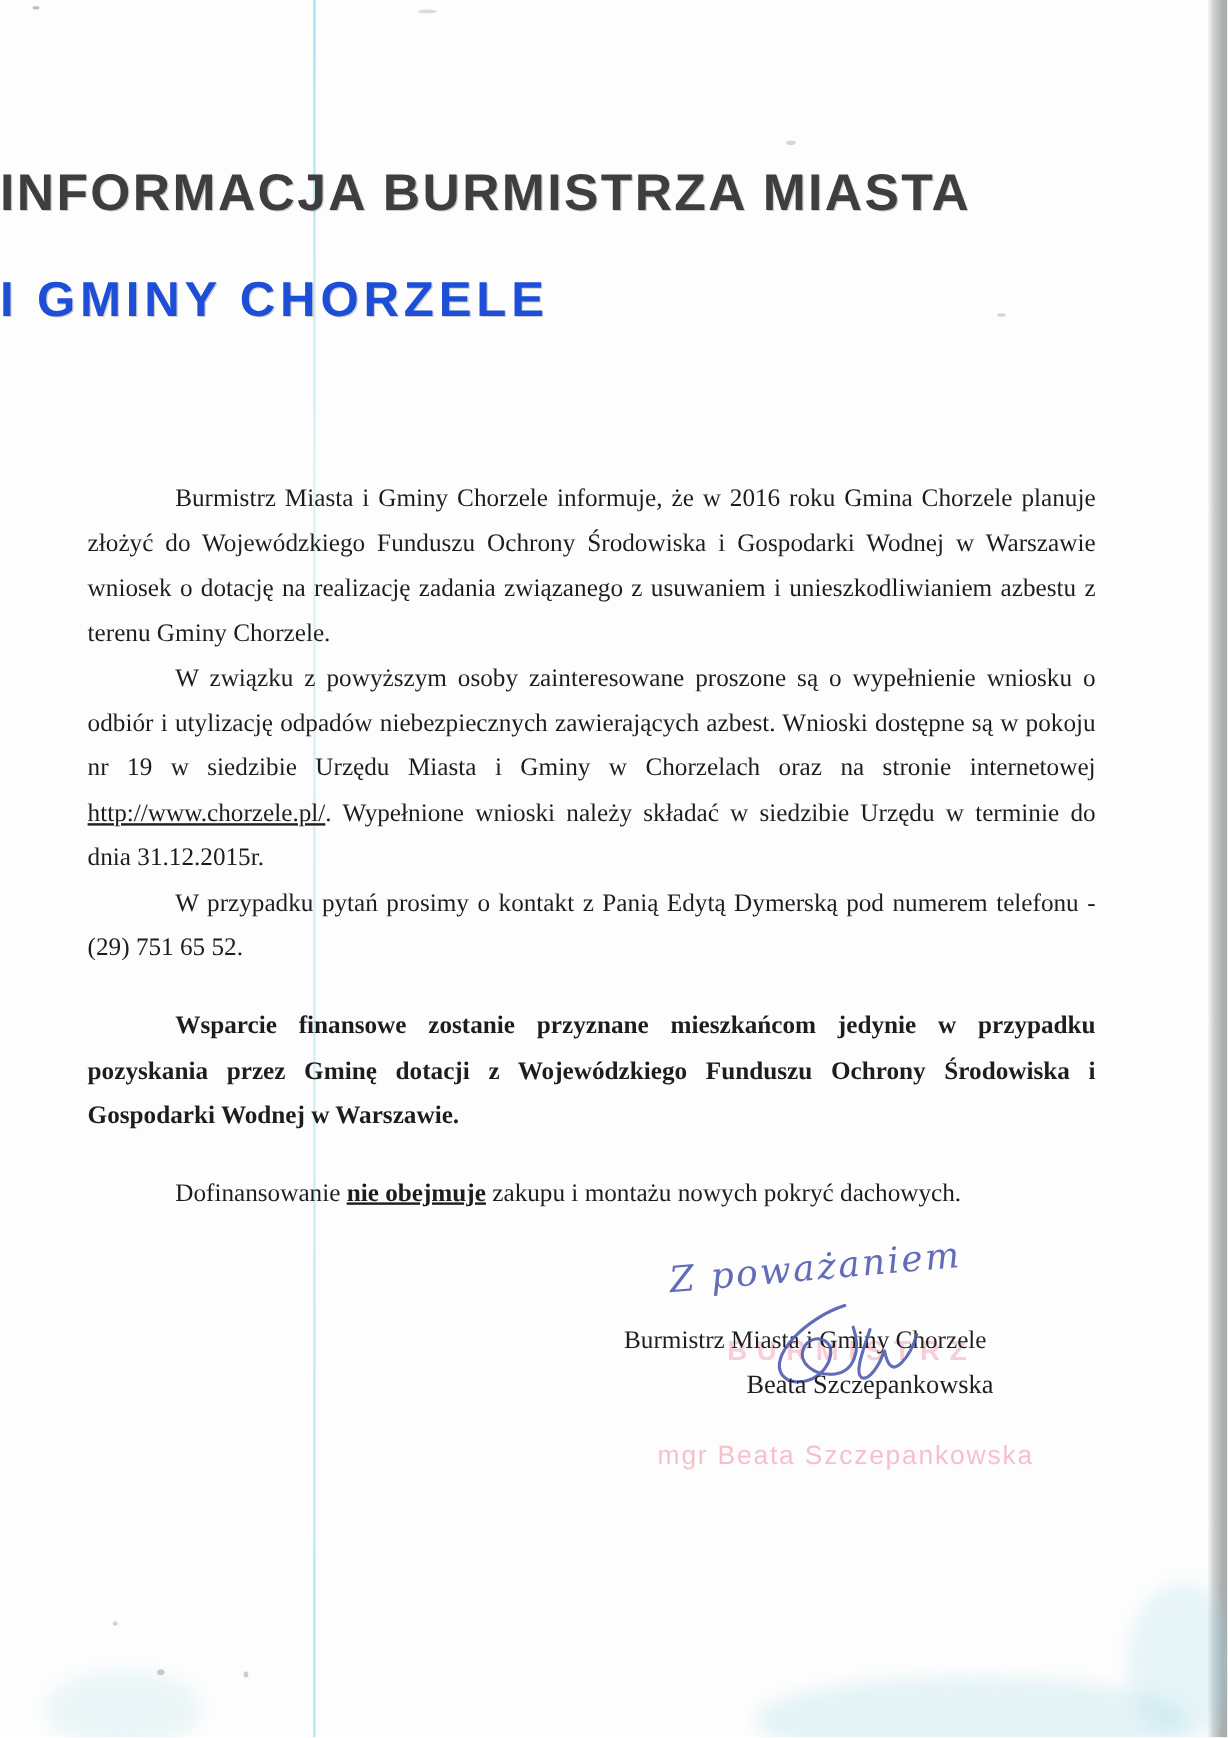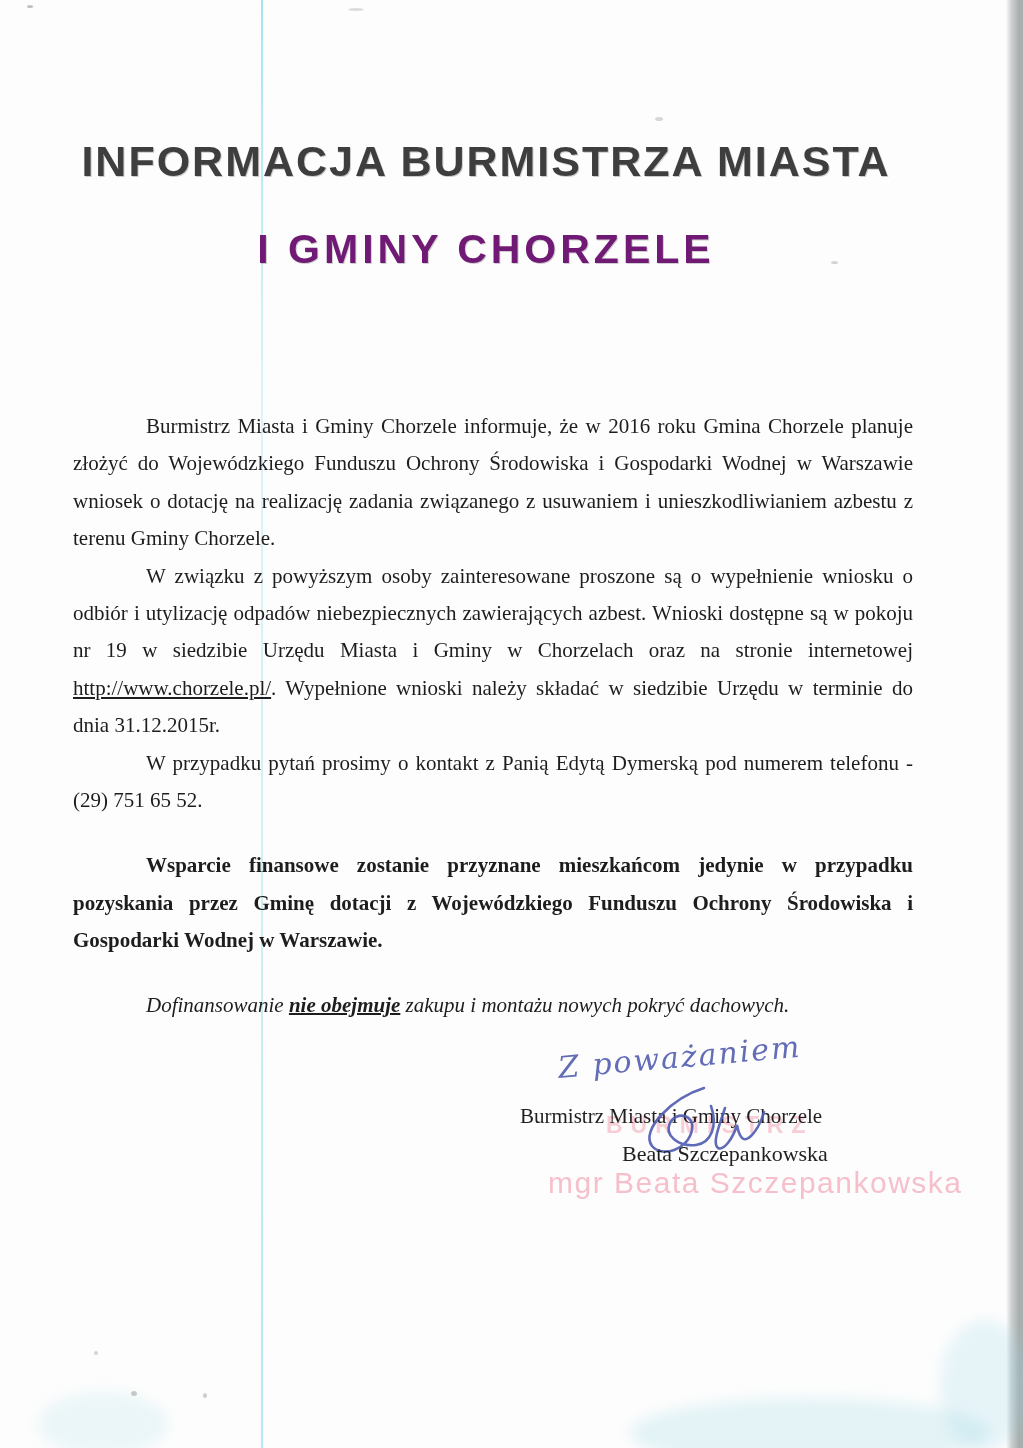--- a/index.html
+++ b/index.html
@@ -30,65 +30,65 @@
   .speck-a{left:27px;top:5px;width:6px;height:3px;}
   .speck-b{left:348px;top:8px;width:16px;height:3px;background:rgba(120,120,120,.25);}
   .speck-c{left:655px;top:117px;width:8px;height:4px;background:rgba(120,120,120,.28);}
   .speck-d{left:831px;top:261px;width:7px;height:3px;background:rgba(120,120,120,.3);}
   .speck-e{left:131px;top:1391px;width:6px;height:5px;background:rgba(110,110,110,.35);}
   .speck-f{left:94px;top:1351px;width:4px;height:4px;background:rgba(120,120,120,.3);}
   .speck-g{left:203px;top:1393px;width:4px;height:5px;background:rgba(110,110,110,.33);}
 
   
   .title-block{
-    position:absolute;top:138px;left:0;width:972px;text-align:center;
+    position:absolute;top:138px;left:0;width:972px;
     font-family:"Liberation Sans","DejaVu Sans",sans-serif;font-weight:700;
   }
   .title-line1{
     font-size:43px;line-height:1.1;letter-spacing:2px;color:#3e3e3e;
     text-shadow:1px 1px 0 rgba(110,110,110,.35);
   }
   .title-line2{
-    margin-top:42px;font-size:41px;line-height:1.1;letter-spacing:4px;color:#701a75;
+    margin-top:42px;font-size:41px;line-height:1.1;letter-spacing:4px;color:#1d4ed8;
     text-shadow:1px 1px 0 rgba(120,120,120,.35);
   }
 
   
   .salutation{
     position:absolute;top:338px;left:142px;
     font-size:25px;font-weight:700;letter-spacing:.5px;color:#262626;
   }
   .body-text{
-    position:absolute;top:408px;left:73px;width:840px;
+    position:absolute;top:397px;left:73px;width:840px;
     font-size:21px;line-height:37.4px;text-align:justify;color:#1d1d1d;
   }
   .body-text p{margin:0;text-indent:73px;}
   .para-bold{font-weight:700;margin-top:28px !important;}
-  .para-last{margin-top:27px !important;text-align:left;font-style:italic;}
+  .para-last{margin-top:27px !important;text-align:left;}
   .url{text-decoration:underline;color:inherit;}
   .emph{font-weight:700;text-decoration:underline;text-decoration-thickness:2px;}
 
   
   .closing-hand{
     position:absolute;left:558px;top:1050px;
     font-family:"DejaVu Serif",serif;font-style:italic;
     font-size:30px;letter-spacing:2px;color:#5560b2;opacity:.92;
     transform:rotate(-5deg);transform-origin:left center;white-space:nowrap;
   }
   .stamp-role{
     position:absolute;left:606px;top:1112px;
     font-family:"Liberation Sans",sans-serif;font-weight:700;
     font-size:23px;letter-spacing:8px;color:rgba(236,130,150,.38);
     filter:blur(.4px);white-space:nowrap;
   }
   .typed-role{position:absolute;left:520px;top:1104px;font-size:21px;white-space:nowrap;}
   .typed-name{position:absolute;left:586px;top:1141px;font-size:22px;white-space:nowrap;margin-left:36px;}
   .stamp-name{
-    position:absolute;left:548px;top:1166px;
-    font-family:"Liberation Sans",sans-serif;font-size:30px;letter-spacing:1.5px;
+    position:absolute;left:548px;top:1200px;
+    font-family:"Liberation Sans",sans-serif;font-size:22px;letter-spacing:1.5px;
     color:rgba(240,140,160,.55);filter:blur(.4px);white-space:nowrap;
   }
   .autograph{position:absolute;left:612px;top:1084px;pointer-events:none;}
 </style>
 </head>
 <body>
 
 <div class="page">
 
   <div class="fold-line"></div>

